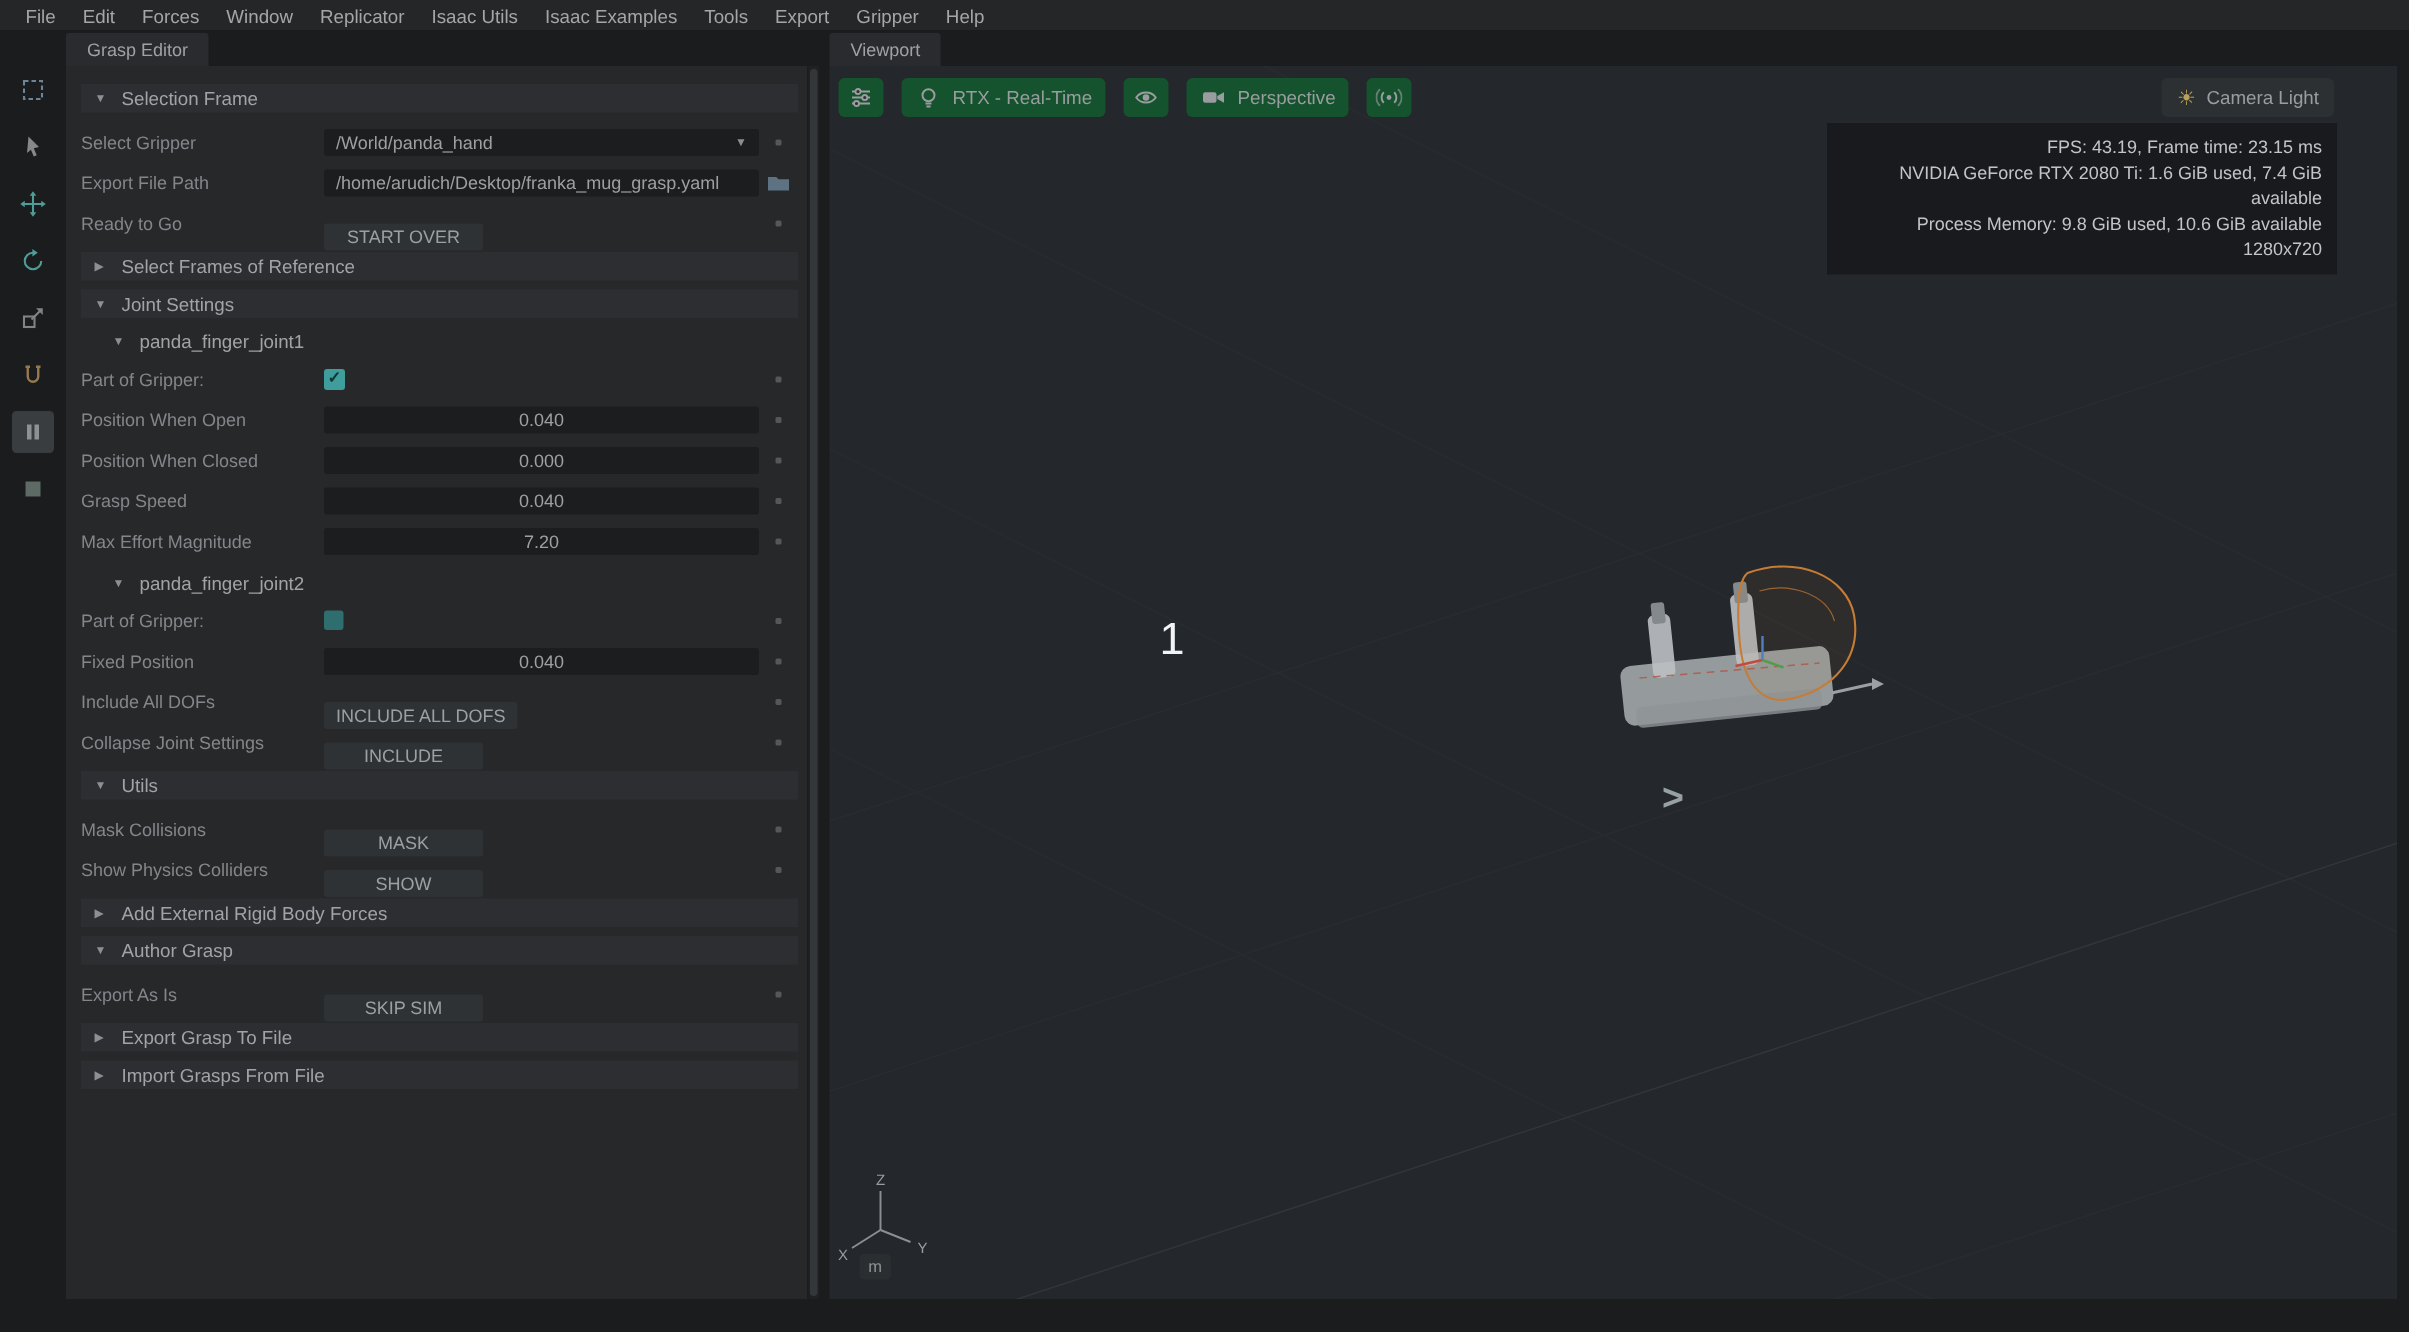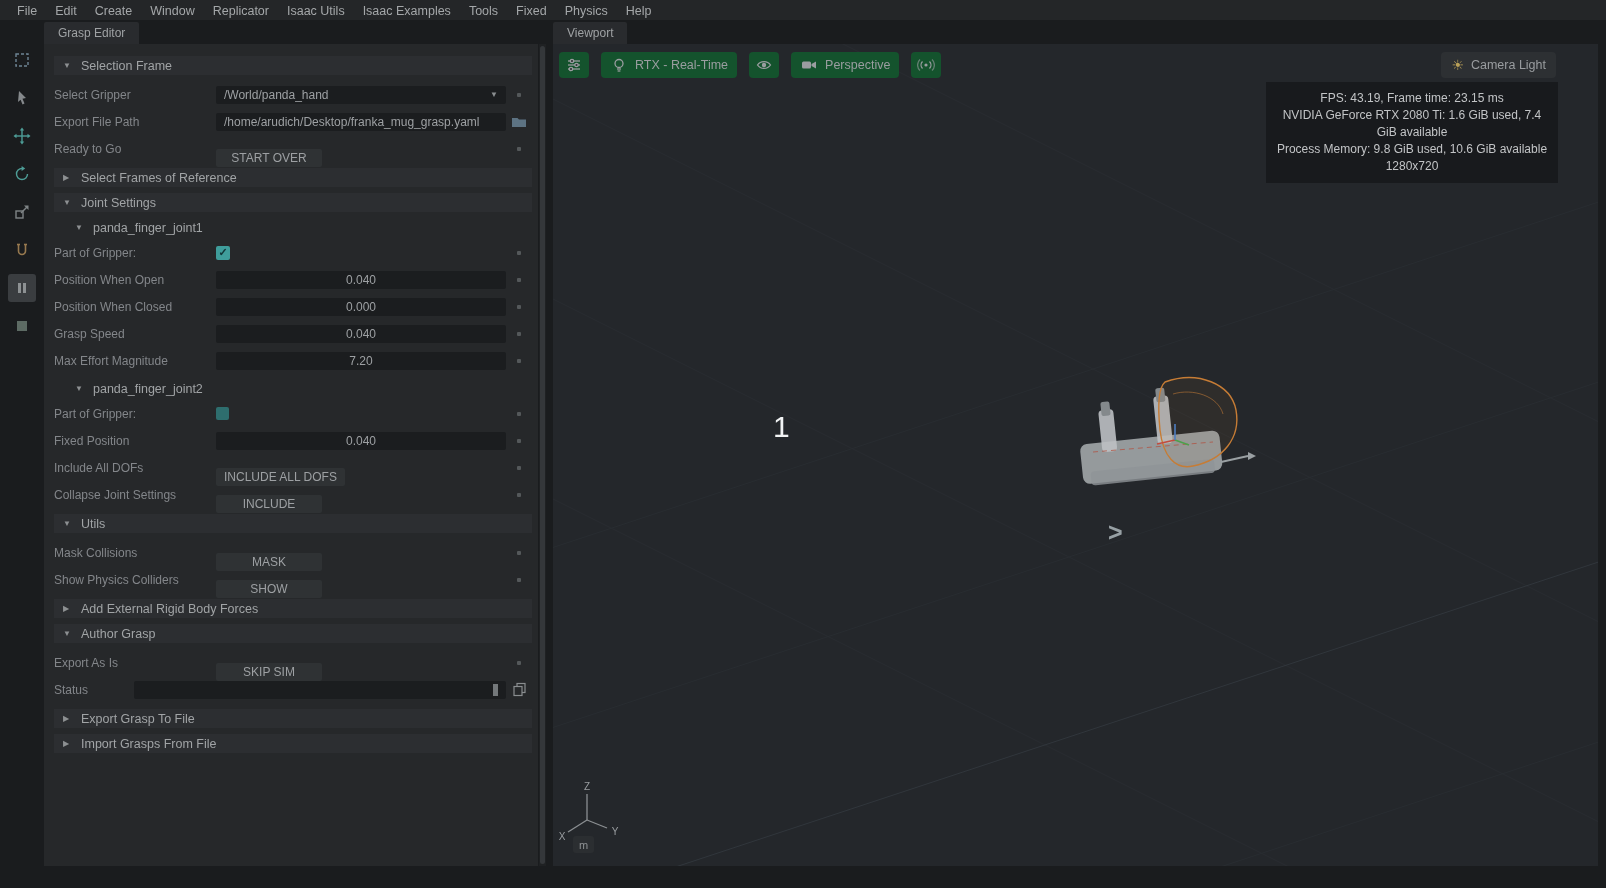--- a/index.html
+++ b/index.html
@@ -59,48 +59,48 @@
   .gridsvg { position:absolute; inset:0; width:100%; height:100%; }
 
   .vp-toolbar { position:absolute; top:8px; left:6px; display:flex; gap:12px; align-items:center; }
   .vbtn { height:26px; background:#14532d; border-radius:4px; display:flex; align-items:center;
           gap:7px; padding:0 9px; color:#9a9da0; font-size:12.5px; }
   .vbtn.iconic { width:30px; justify-content:center; padding:0; }
   .camera-light { position:absolute; top:8px; right:42px; height:26px; background:#2d3033; border-radius:4px;
                   display:flex; align-items:center; gap:7px; padding:0 10px; color:#9a9da0; font-size:12.5px; }
   .sun { font-size:14px; color:#b9a058; line-height:1; }
 
-  .stats { position:absolute; top:38px; right:40px; width:292px; background:rgba(14,16,18,0.55);
-           padding:8px 10px; text-align:center; color:#c2c4c6; font-size:12px; line-height:17px; }
+  .stats { position:absolute; top:38px; right:40px; width:340px; background:rgba(14,16,18,0.55);
+           padding:8px 10px; text-align:right; color:#c2c4c6; font-size:12px; line-height:17px; }
 
   .overlay-number { position:absolute; left:220px; top:366px; color:#f1f3f4; font-size:30px; }
   .next-chevron { position:absolute; left:555px; top:474px; color:#97a0a4; font-size:25px; font-weight:bold; }
 
   .scene-obj { position:absolute; left:510px; top:300px; }
   .axis-gizmo { position:absolute; left:2px; top:736px; }
   .unit-chip { position:absolute; left:20px; top:792px; width:21px; height:17px; background:#2b2e31;
                border-radius:3px; display:flex; align-items:center; justify-content:center;
                color:#8f9295; font-size:11px; }
 </style>
 </head>
 <body>
 
 <div class="app">
 
   <div class="menubar">
     <span class="menu-item">File</span>
     <span class="menu-item">Edit</span>
-    <span class="menu-item">Create</span>
+    <span class="menu-item">Forces</span>
     <span class="menu-item">Window</span>
     <span class="menu-item">Replicator</span>
     <span class="menu-item">Isaac Utils</span>
     <span class="menu-item">Isaac Examples</span>
     <span class="menu-item">Tools</span>
-    <span class="menu-item">Fixed</span>
-    <span class="menu-item">Physics</span>
+    <span class="menu-item">Export</span>
+    <span class="menu-item">Gripper</span>
     <span class="menu-item">Help</span>
   </div>
 
   <div class="left-toolbar">
     <div class="tool-btn">
       <svg width="18" height="18" viewBox="0 0 18 18">
         <rect x="3" y="3" width="12" height="12" fill="none" stroke="#6e8494" stroke-width="1.4" stroke-dasharray="3,2"></rect>
       </svg>
     </div>
     <div class="tool-btn">
@@ -367,35 +367,20 @@
       <div class="ph-row">
         <div class="ph-label">Export As Is</div>
         <div class="ph-control">
           <div class="btn">SKIP SIM</div>
         </div>
         <div class="ph-trail">
             <span class="dot"></span>
           </div>
       </div>
 
-      <div class="ph-row">
-        <div class="ph-label short">Status</div>
-        <div class="ph-control">
-          <div class="field">
-            <span class="ftext"></span>
-            <span class="cap"></span>
-          </div>
-        </div>
-        <div class="ph-trail">
-          <svg width="17" height="17" viewBox="0 0 17 17">
-            <rect x="6" y="2.5" width="8" height="9" fill="none" stroke="#898d8f" stroke-width="1.2"></rect>
-            <rect x="3" y="5.5" width="8" height="9" fill="#26282a" stroke="#898d8f" stroke-width="1.2"></rect>
-          </svg>
-        </div>
-      </div>
 
       <div class="section-header">
         <span class="tri">▶</span>
         <span>Export Grasp To File</span>
       </div>
 
       <div class="section-header">
         <span class="tri">▶</span>
         <span>Import Grasps From File</span>
       </div>

